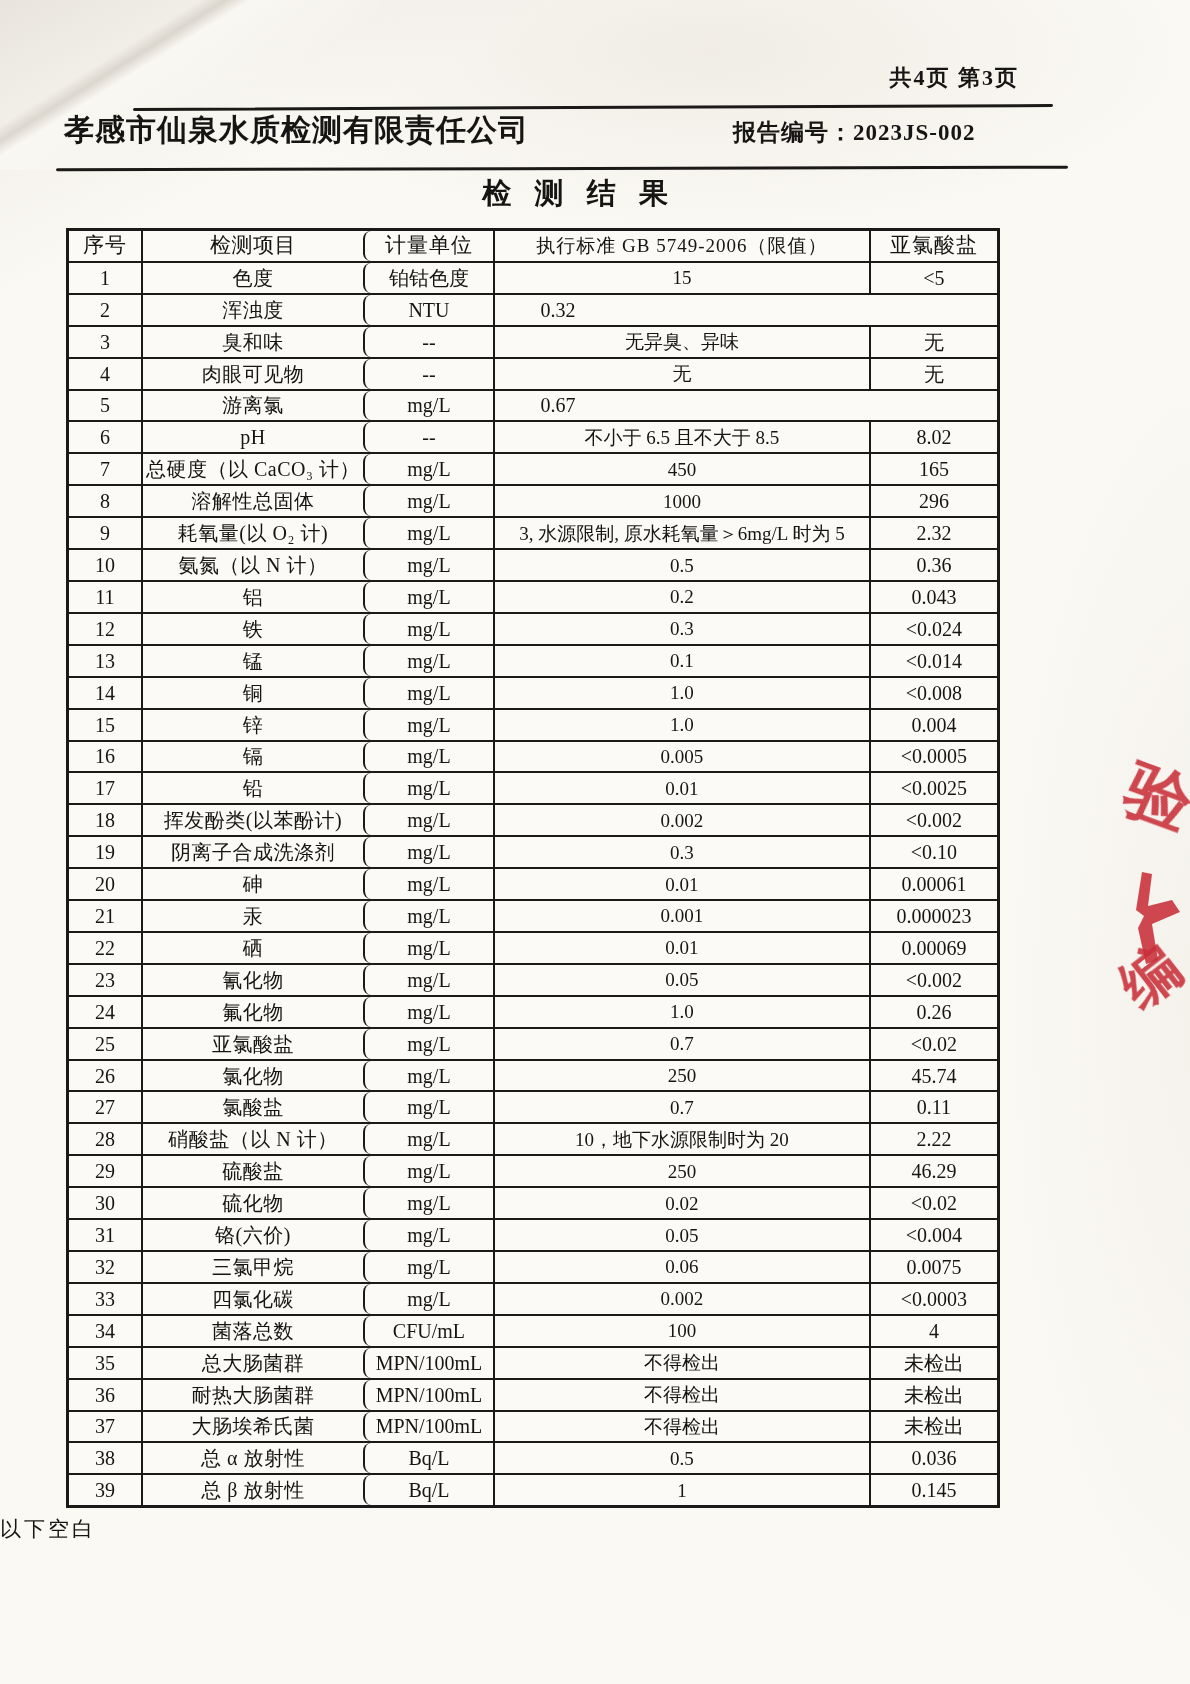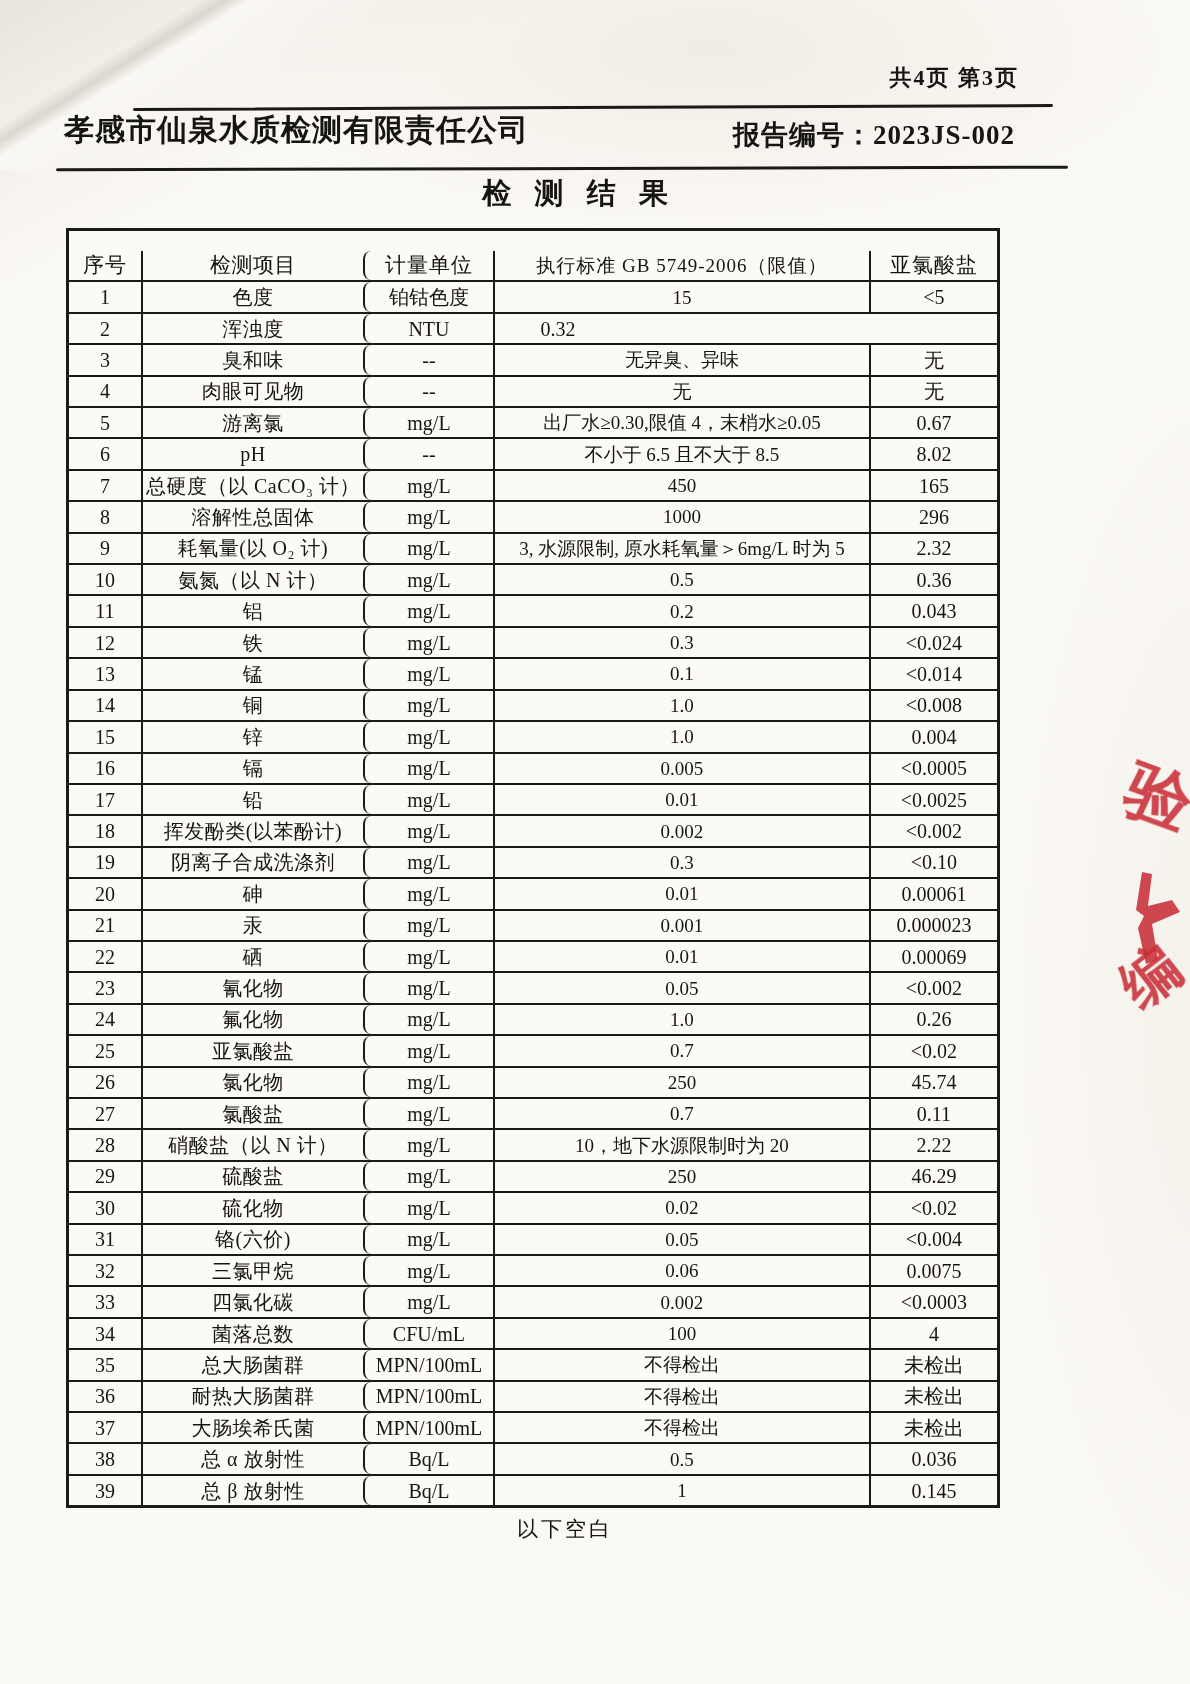--- a/index.html
+++ b/index.html
@@ -29,51 +29,51 @@
   .rule{position:absolute;background:#1c1a18;height:3px;border-radius:2px;}
   .rule-top{left:133px;top:106px;width:920px;transform:rotate(-0.25deg);}
   .rule-mid{left:56px;top:167px;width:1012px;transform:rotate(-0.15deg);}
   .company{
     position:absolute;left:64px;top:110px;
     font-size:30px;font-weight:700;letter-spacing:1px;
     font-family:"Liberation Sans","DejaVu Sans",sans-serif;
   }
   .report-no{
     position:absolute;left:733px;top:117px;
-    font-size:27px;font-weight:700;letter-spacing:1px;
+    font-size:23px;font-weight:700;letter-spacing:1px;
   }
   .doc-title{
     position:absolute;left:14px;top:174px;width:1130px;
     text-align:center;font-size:29px;font-weight:700;letter-spacing:8px;
   }
   
   .table{
     position:absolute;left:66px;top:228px;width:928px;height:1274px;
     border:3px solid #1c1a18;
     display:flex;flex-direction:column;
     background:rgba(255,255,255,0.25);
   }
   .tr{flex:1;display:flex;border-top:2px solid #1c1a18;}
-  .tr:first-child{border-top:none;margin-top:20px;}
+  .tr:first-child{border-top:none;}
   .td,.th{
     display:flex;align-items:center;justify-content:center;
     border-left:2px solid #1c1a18;
     font-size:20px;line-height:1;white-space:nowrap;overflow:hidden;
     padding:0 2px;box-sizing:border-box;
   }
   .td:first-child,.th:first-child{border-left:none;}
   .th{font-size:21px;letter-spacing:1px;}
   .c-no{width:7.76%;}
   .c-item{width:23.92%;letter-spacing:0.5px;}
   .c-unit{width:14.01%;border-radius:8px;}
   .c-std{width:40.52%;font-size:19px;}
   .c-res{width:13.79%;}
   .footer-note{
     position:absolute;left:0;top:1515px;width:1130px;
-    text-align:center;font-size:21px;letter-spacing:3px;
+    text-align:left;font-size:21px;letter-spacing:3px;
   }
   
   .stamp{position:absolute;color:#c9303a;filter:blur(0.5px);opacity:0.88;pointer-events:none;}
   .stamp-char-top{left:1126px;top:752px;font-size:66px;font-weight:700;transform:rotate(20deg);}
   .stamp-char-bottom{left:1122px;top:938px;font-size:58px;font-weight:700;transform:rotate(-38deg);}
   .stamp-arrow{left:1128px;top:872px;width:62px;height:92px;}
   .stamp-arrow svg{display:block;}
 </style>
 </head>
 <body>
@@ -123,21 +123,20 @@
         <div class="td c-no">4</div>
         <div class="td c-item">肉眼可见物</div>
         <div class="td c-unit">--</div>
         <div class="td c-std">无</div>
         <div class="td c-res">无</div>
       </div>
       <div class="tr">
         <div class="td c-no">5</div>
         <div class="td c-item">游离氯</div>
         <div class="td c-unit">mg/L</div>
-        <div class="td c-std">出厂水≥0.30,限值 4，末梢水≥0.05</div>
         <div class="td c-res">0.67</div>
       </div>
       <div class="tr">
         <div class="td c-no">6</div>
         <div class="td c-item">pH</div>
         <div class="td c-unit">--</div>
         <div class="td c-std">不小于 6.5 且不大于 8.5</div>
         <div class="td c-res">8.02</div>
       </div>
       <div class="tr">

